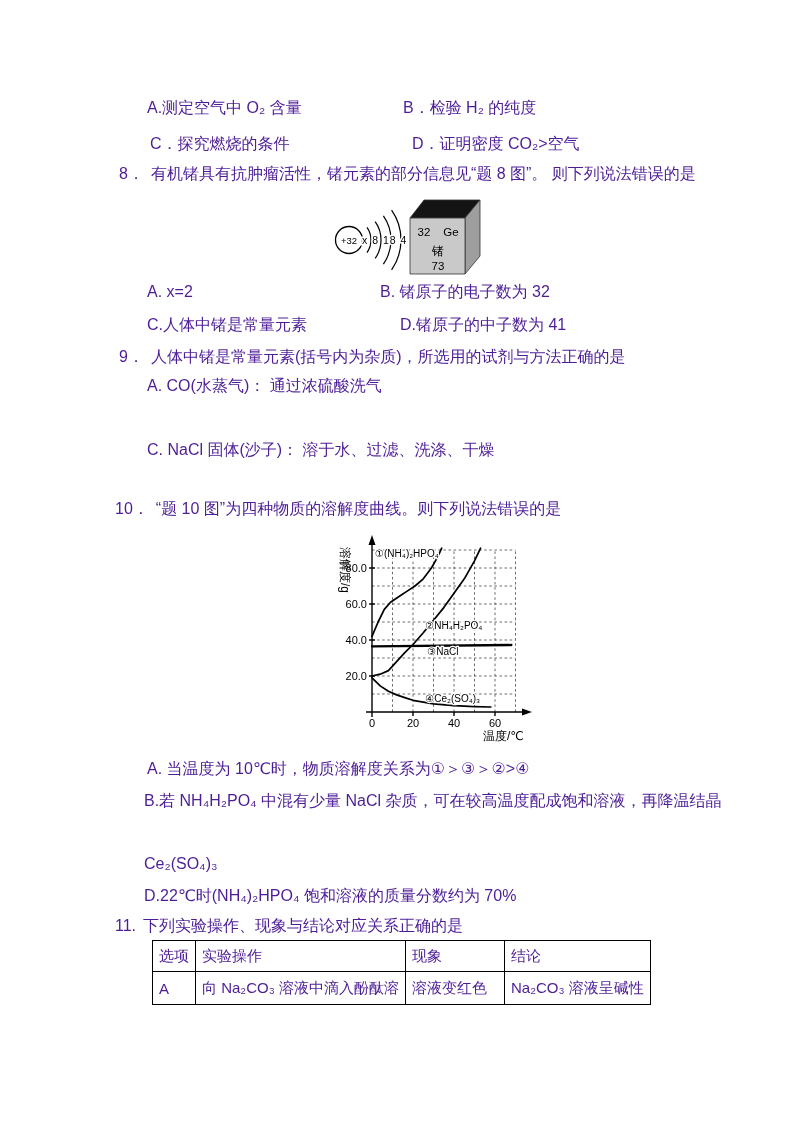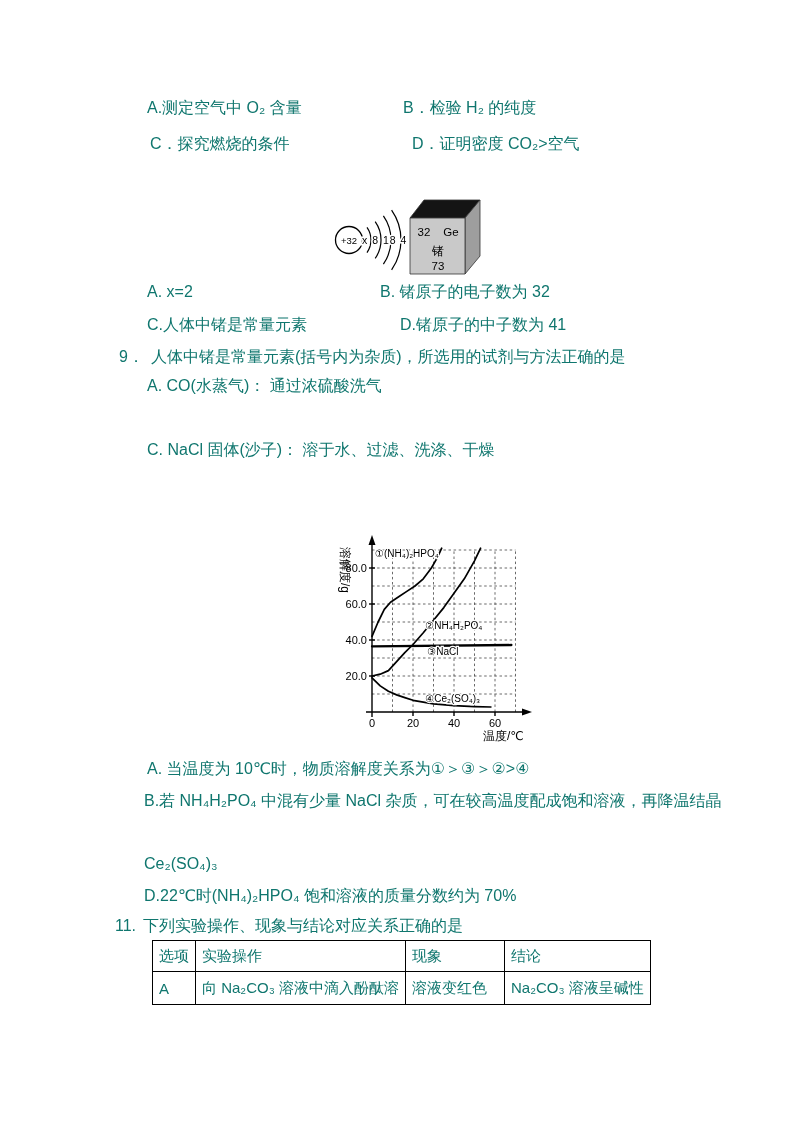--- a/index.html
+++ b/index.html
@@ -1,16 +1,16 @@
 <!DOCTYPE html>
 <html><head>
 <meta charset="utf-8">
 <style>
   html,body{margin:0;padding:0;background:#e8e8e8;}
-  .page{position:relative;width:794px;height:1123px;background:#ffffff;color:#0f766e;
+  .page{position:relative;width:794px;height:1123px;background:#ffffff;color:#4c1d95;
         font-family:"Liberation Sans","DejaVu Sans",sans-serif;overflow:hidden;margin:0 auto;}
   .t{position:absolute;white-space:nowrap;font-size:16px;line-height:1.15;}
   .qnum{display:inline-block;margin-right:7px;}
   svg.fig{position:absolute;overflow:visible;}
   svg text{fill:#000;font-family:"Liberation Sans","DejaVu Sans",sans-serif;}
   .grid{stroke:#444;stroke-width:0.8;stroke-dasharray:2.5 2.6;fill:none;}
   .axis{stroke:#000;stroke-width:1.4;fill:none;}
   .curve{stroke:#000;fill:none;stroke-linecap:round;stroke-linejoin:round;}
   .tick{font-size:11px;}
   .axlabel{font-size:12px;}
@@ -26,20 +26,23 @@
 </head>
 <body>
 
 <div class="page">
 
   <span class="t" style="left:147px;top:99px">A.测定空气中 O₂ 含量</span>
   <span class="t" style="left:403px;top:99px">B．检验 H₂ 的纯度</span>
   <span class="t" style="left:150px;top:135px">C．探究燃烧的条件</span>
   <span class="t" style="left:412px;top:135px">D．证明密度 CO₂&gt;空气</span>
 
+  <div class="t" style="left:119px;top:165px">
+    <span class="qnum">8．</span><span>有机锗具有抗肿瘤活性，锗元素的部分信息见“题 8 图”。 则下列说法错误的是</span>
+  </div>
 
   <svg class="fig" style="left:318px;top:192px" width="182" height="96" viewBox="0 0 182 96">
     <circle cx="31" cy="48" r="13.5" fill="none" stroke="#000" stroke-width="1.3"></circle>
     <text x="31" y="52" text-anchor="middle" font-size="9.5">+32</text>
     <g fill="none" stroke="#000" stroke-width="1.2">
       <path d="M 49.0 35.4 A 22 22 0 0 1 49.0 60.6"></path>
       <path d="M 57.2 29.6 A 32 32 0 0 1 57.2 66.4"></path>
       <path d="M 65.4 23.9 A 42 42 0 0 1 65.4 72.1"></path>
       <path d="M 73.6 18.2 A 52 52 0 0 1 73.6 77.8"></path>
     </g>
@@ -59,20 +62,23 @@
   <span class="t" style="left:380px;top:283px">B. 锗原子的电子数为 32</span>
   <span class="t" style="left:147px;top:316px">C.人体中锗是常量元素</span>
   <span class="t" style="left:400px;top:316px">D.锗原子的中子数为 41</span>
 
   <div class="t" style="left:119px;top:348px">
     <span class="qnum">9．</span><span>人体中锗是常量元素(括号内为杂质)，所选用的试剂与方法正确的是</span>
   </div>
   <span class="t" style="left:147px;top:377px">A. CO(水蒸气)： 通过浓硫酸洗气</span>
   <span class="t" style="left:147px;top:441px">C. NaCl 固体(沙子)： 溶于水、过滤、洗涤、干燥</span>
 
+  <div class="t" style="left:115px;top:500px">
+    <span class="qnum">10．</span><span>“题 10 图”为四种物质的溶解度曲线。则下列说法错误的是</span>
+  </div>
 
   <svg class="fig" id="chart-svg" style="left:325px;top:533px" width="250" height="225" viewBox="0 0 250 225">
       <line x1="47" y1="161" x2="190.5" y2="161" class="grid"></line>
       <line x1="47" y1="143" x2="190.5" y2="143" class="grid"></line>
       <line x1="47" y1="125" x2="190.5" y2="125" class="grid"></line>
       <line x1="47" y1="107" x2="190.5" y2="107" class="grid"></line>
       <line x1="47" y1="89" x2="190.5" y2="89" class="grid"></line>
       <line x1="47" y1="71" x2="190.5" y2="71" class="grid"></line>
       <line x1="47" y1="53" x2="190.5" y2="53" class="grid"></line>
       <line x1="47" y1="35" x2="190.5" y2="35" class="grid"></line>

